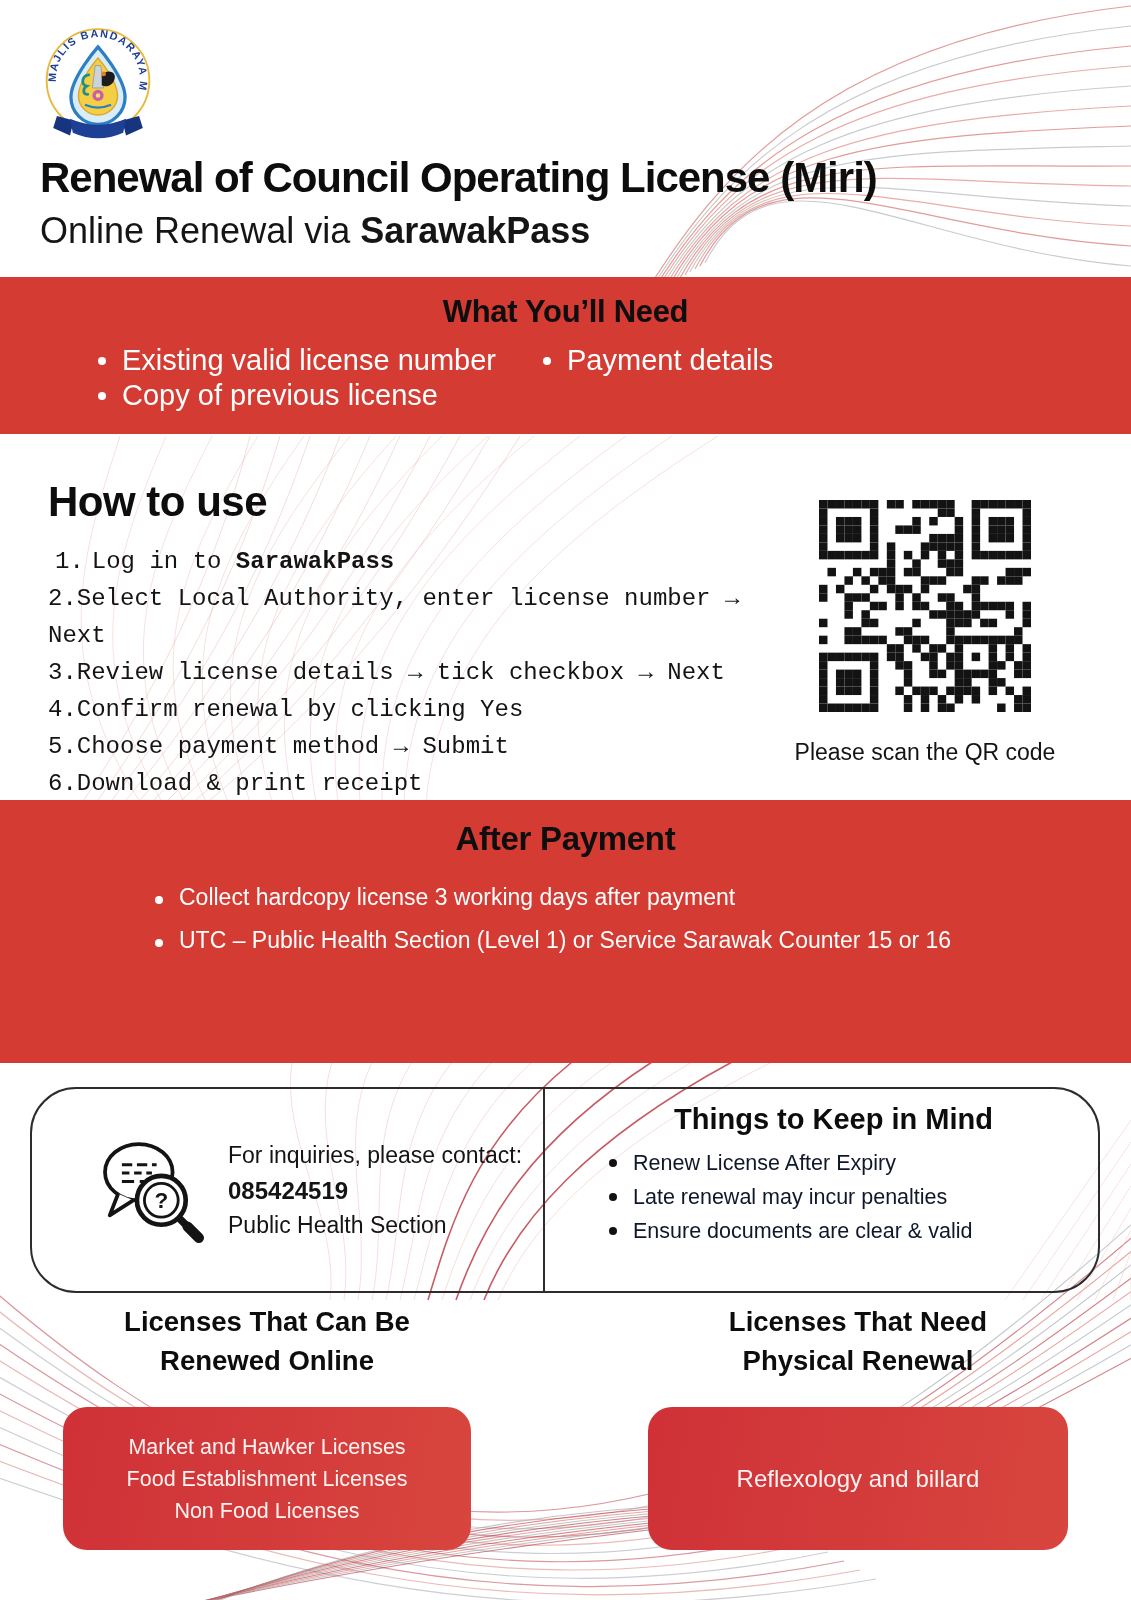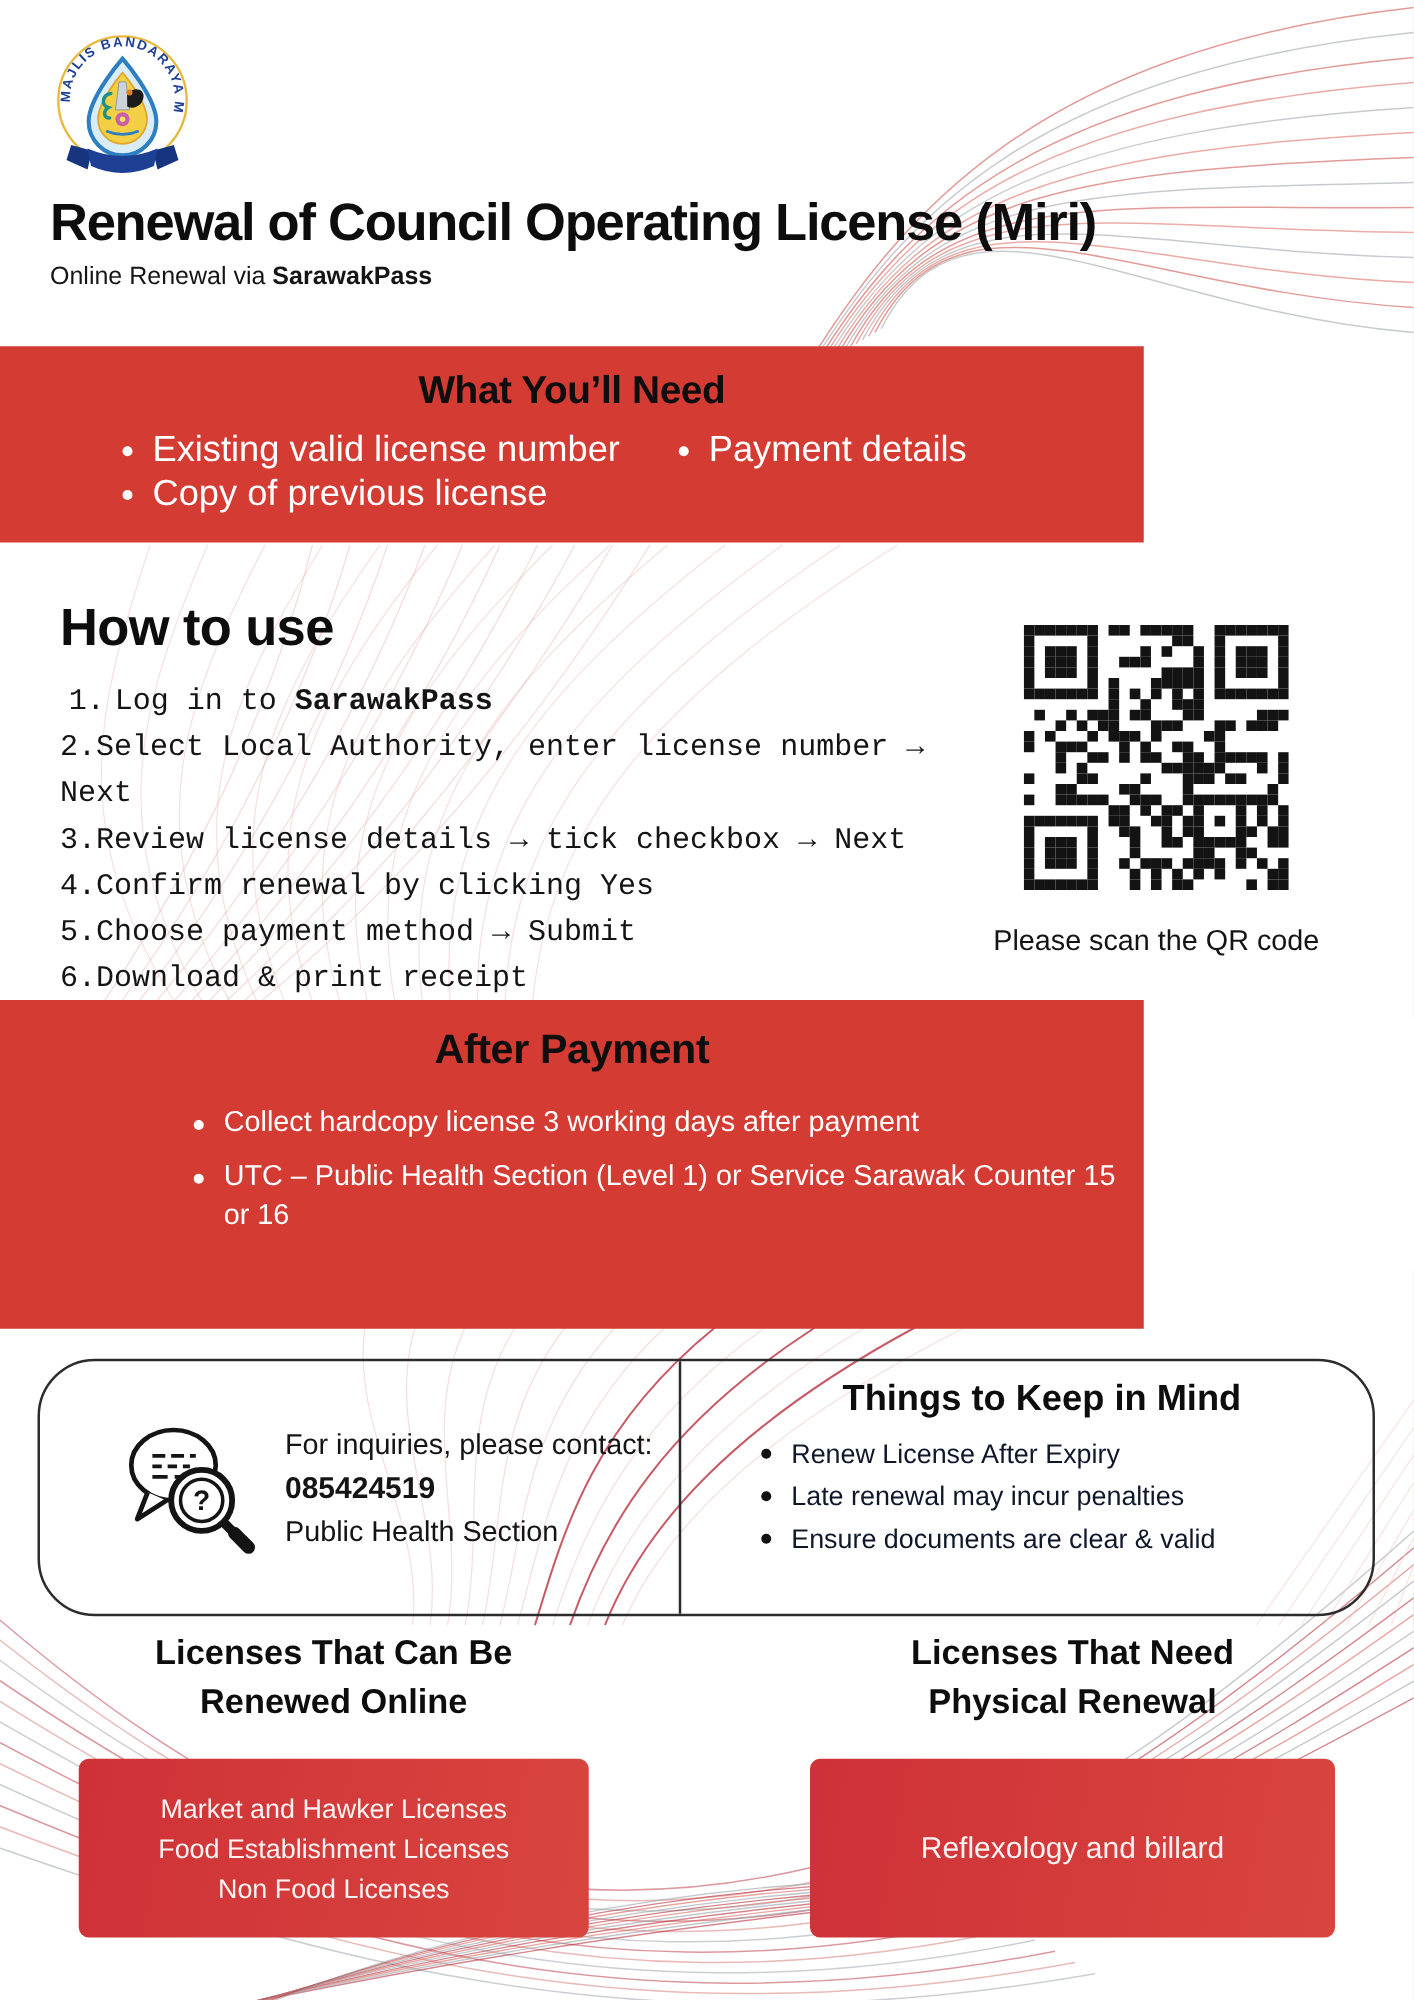--- a/index.html
+++ b/index.html
@@ -5,25 +5,25 @@
   html,body{margin:0;padding:0;background:#e8e8e8;}
   .page{position:relative;width:1131px;height:1600px;margin:0 auto;background:#ffffff;
         overflow:hidden;font-family:"Liberation Sans",sans-serif;color:#111;}
   #decor-svg{position:absolute;left:0;top:0;width:1131px;height:1600px;z-index:0;}
   .layer{position:absolute;z-index:1;}
 
   
   .logo{left:42px;top:26px;width:112px;height:122px;}
   .titles{left:40px;top:156px;width:1070px;}
   .main-title{margin:0;font-size:42px;font-weight:800;letter-spacing:-1px;color:#0d0d0d;line-height:1.05;}
-  .subtitle{margin:10px 0 0;font-size:20px;color:#151515;}
+  .subtitle{margin:10px 0 0;font-size:36px;color:#151515;}
   .subtitle b{font-weight:800;}
 
   
-  .band{position:absolute;left:0;width:915px;background:#d33b33;color:#fff;z-index:1;}
+  .band{position:absolute;left:0;width:1131px;background:#d33b33;color:#fff;z-index:1;}
   .band1{top:277px;height:157px;}
   .band2{top:800px;height:263px;}
   .band-title{margin:0;color:#0e0e0e;text-align:center;font-weight:800;letter-spacing:-.3px;}
   .band1 .band-title{font-size:31px;padding-top:17px;}
   .band2 .band-title{font-size:33px;padding-top:20px;}
   .need-cols{display:flex;padding:13px 0 0 98px;}
   .need-cols ul{list-style:none;margin:0;padding:0;font-size:29px;line-height:35px;font-weight:400;}
   .need-cols ul:first-child{width:445px;}
   .bullet{display:flex;}
   .dot{width:8px;height:8px;border-radius:50%;background:#fff;margin:14px 16px 0 0;flex:0 0 8px;}
@@ -55,21 +55,21 @@
   .contact-text .phone{font-weight:800;font-size:24px;}
   .things{flex:1;padding:14px 28px 0 52px;}
   .things-title{margin:0 0 10px;text-align:center;font-size:29px;font-weight:800;color:#0d0d0d;}
   .things ul{list-style:none;margin:0;padding:0 0 0 12px;font-size:21.5px;line-height:34px;color:#0f172a;}
 
   
   .bcol{text-align:center;}
   .bcol-left{left:63px;top:1302px;width:408px;}
   .bcol-right{left:648px;top:1302px;width:420px;}
   .bcol h3{margin:0;font-size:27.5px;font-weight:800;line-height:39px;color:#0d0d0d;}
-  .redbox{margin-top:27px;height:143px;border-radius:8px;color:#fcf3f2;
+  .redbox{margin-top:27px;height:143px;border-radius:24px;color:#fcf3f2;
           background:linear-gradient(100deg,#cf3137 0%,#d8453e 100%);
           display:flex;flex-direction:column;justify-content:center;gap:4px;}
   .bcol-left .redbox{font-size:21.5px;line-height:28px;}
   .bcol-right .redbox{font-size:24px;}
 </style>
 </head>
 <body>
 
 <div class="page">
 

